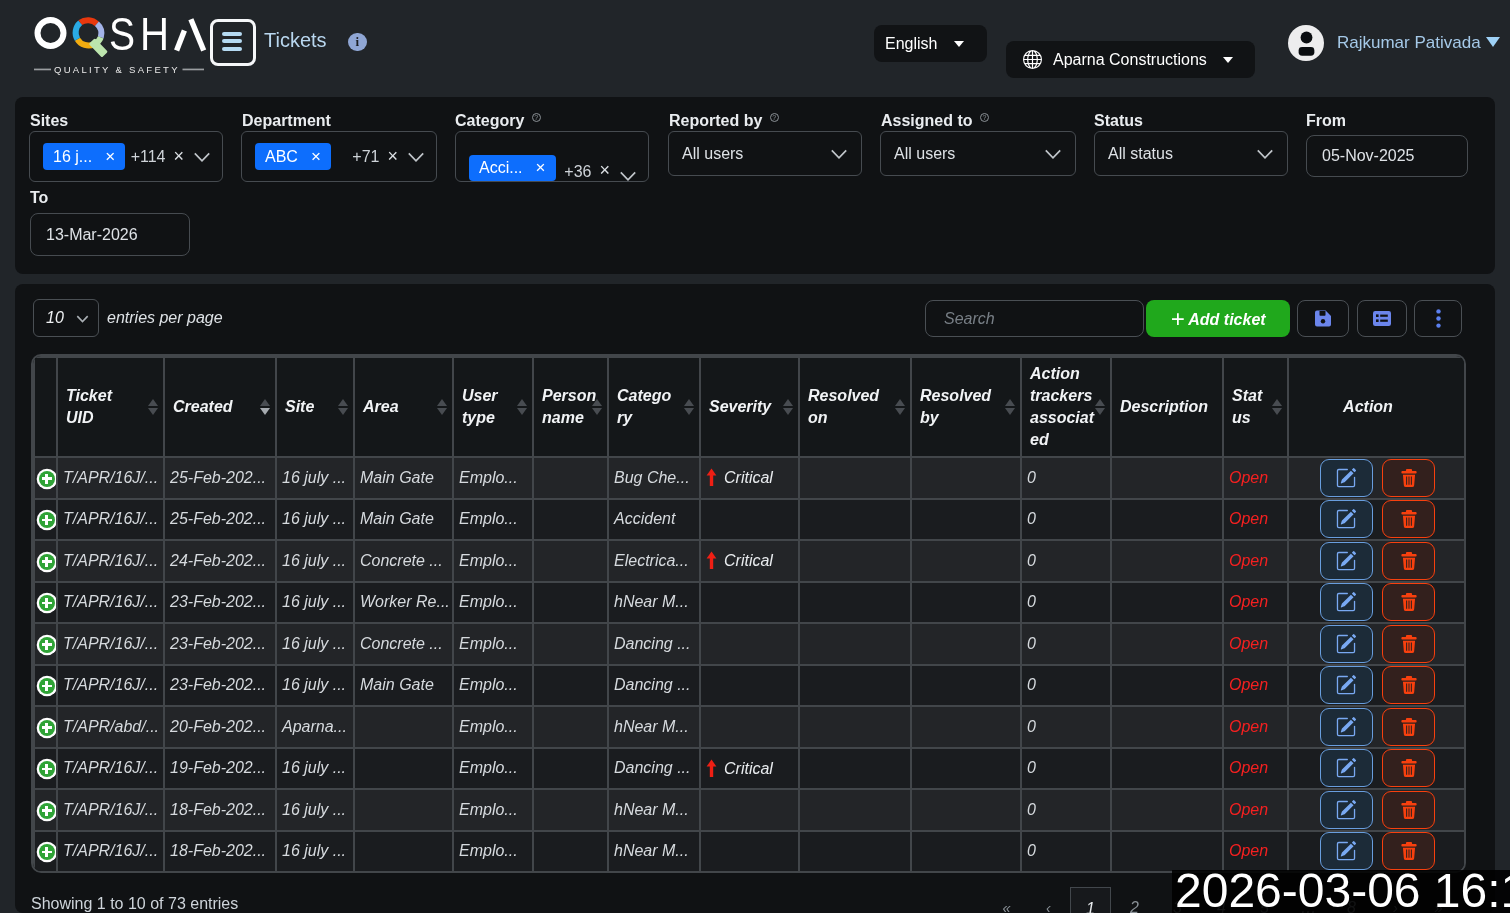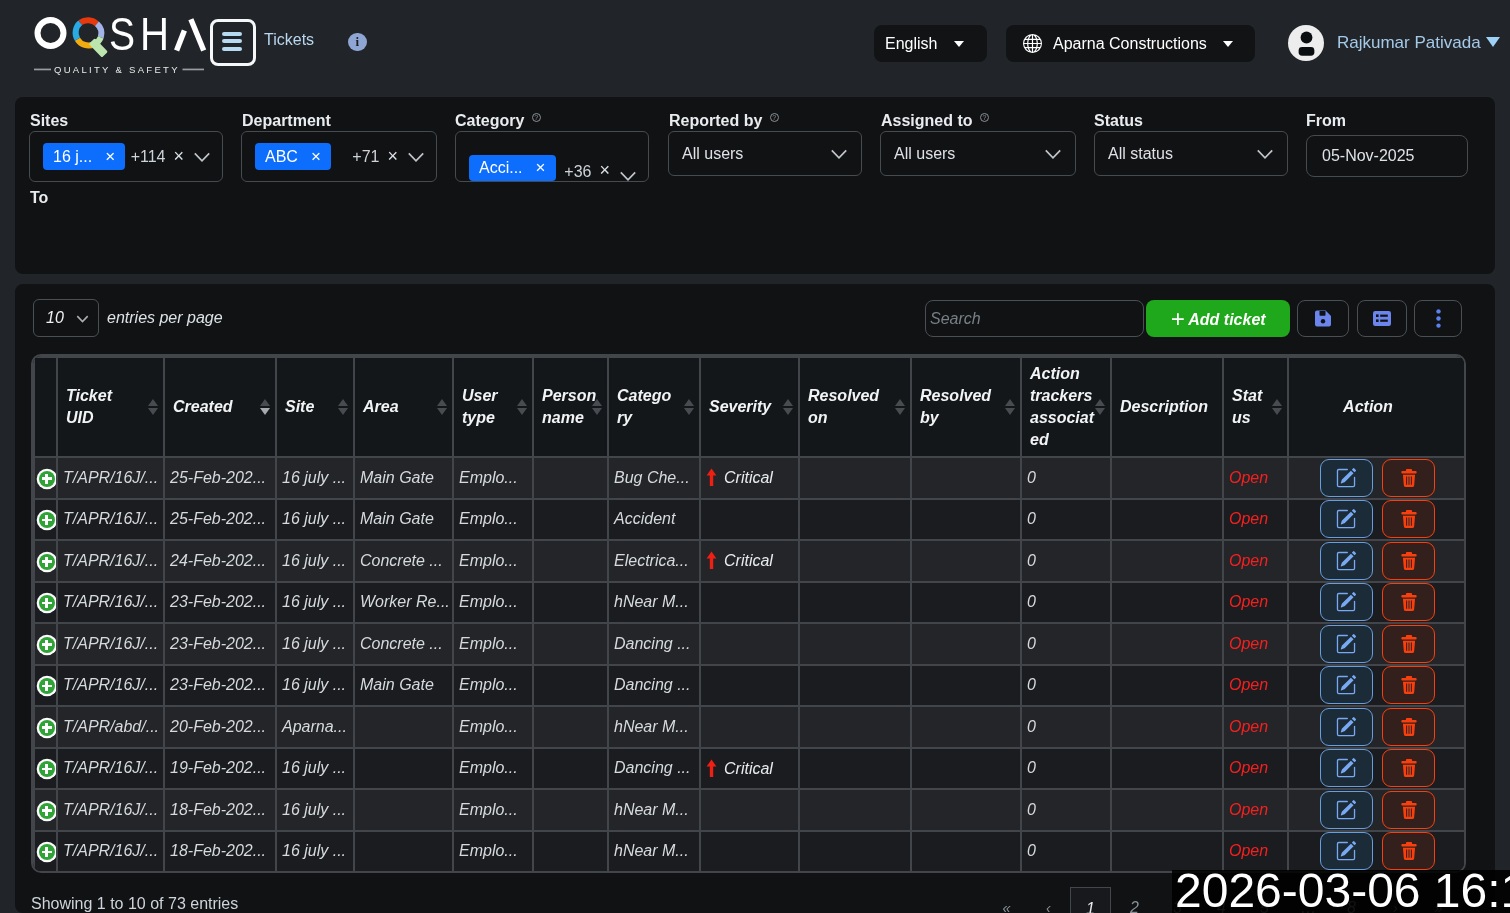--- a/index.html
+++ b/index.html
@@ -1,21 +1,21 @@
 <!DOCTYPE html>
 <html><head>
 <meta charset="utf-8">
 <style>
   * { margin:0; padding:0; box-sizing:border-box; }
   html,body { width:1510px; height:913px; overflow:hidden; background:#212529;
     font-family:"Liberation Sans", sans-serif; }
   .abs { position:absolute; }
   
   #header { position:absolute; left:0; top:0; width:1510px; height:88px; background:#212529; }
-  #tickets-title { position:absolute; left:264px; top:27.5px; font-size:16px; line-height:24px; font-weight:400; color:#b9d7ef; }
+  #tickets-title { position:absolute; left:264px; top:27.5px; font-size:20px; line-height:24px; font-weight:400; color:#b9d7ef; }
   .hamburger { position:absolute; left:209.5px; top:19px; width:46px; height:46.5px;
     border:3px solid #f5f7f9; border-radius:8px; }
   .hamburger i { position:absolute; left:9px; width:20px; height:4.2px; background:#b5daf2; border-radius:2.5px; }
   .info-badge { position:absolute; left:348px; top:32.5px; width:18.5px; height:18.5px; border-radius:50%;
     background:#8fa6d4; color:#1b1e22; font-size:13px; font-weight:700; text-align:center; line-height:18.5px; font-family:'Liberation Serif',serif; }
   .alt-logo { position:absolute; left:522px; top:20px; width:216px; height:49px; overflow:hidden;
     color:#c9cdd1; font-size:19px; line-height:29px; }
   .hdr-btn { position:absolute; top:25px; height:37px; background:#111315; border-radius:8px;
     color:#fff; font-size:16px; display:flex; align-items:center; }
   .caret-dn { display:inline-block; width:0; height:0; border-left:5.5px solid transparent;
@@ -42,21 +42,21 @@
   .chev { margin-left:9px; margin-right:11px; }
   .selbox { position:absolute; height:45px; border:1px solid #464b50; border-radius:6px;
     display:flex; align-items:center; color:#dee2e6; font-size:16px; padding-left:13px; }
   .datebox { position:absolute; height:42px; border:1px solid #464b50; border-radius:8px;
     display:flex; align-items:center; color:#dee2e6; font-size:16px; padding-left:15px; }
   
   .entries-sel { position:absolute; left:18px; top:15px; width:66px; height:38px; border:1px solid #4a4f54;
     border-radius:6px; color:#eef0f2; font-size:16px; line-height:36px; padding-left:12px; }
   .entries-lbl { position:absolute; left:92px; top:25px; color:#dee2e6; font-size:16px; }
   .search { position:absolute; left:910px; top:16px; width:219px; height:37px; border:1px solid #4a4f54;
-    border-radius:8px; color:#787f86; font-size:16px; line-height:35px; padding-left:4px; }
+    border-radius:8px; color:#787f86; font-size:16px; line-height:35px; padding-left:18px; }
   .addbtn { position:absolute; left:1131px; top:16px; width:144px; height:37px; background:#20a81c;
     border-radius:8px; color:#fff; font-size:16px; font-weight:700; text-align:center; line-height:37px; }
   .iconbtn { position:absolute; top:16px; height:37px; border:1px solid #4a4f54; border-radius:8px;
     display:flex; align-items:center; justify-content:center; }
   
   #tblwrap { position:absolute; left:16px; top:70px; width:1435px; height:519px;
     border-radius:10px; overflow:hidden; border:2px solid #42464a; }
   table { border-collapse:collapse; table-layout:fixed; width:1431px; }
   th, td { border:2px solid #42464a; overflow:hidden; white-space:nowrap; }
   th { background:#141719; color:#f1f3f5; font-size:16px; font-weight:700; text-align:left;
@@ -117,21 +117,21 @@
     <i style="top:9.5px;"></i>
       <i style="top:17px;"></i>
       <i style="top:24.5px;"></i>
   </div>
   <div id="tickets-title">Tickets</div>
   <div class="info-badge">i</div>
   <div class="hdr-btn" style="left:874px; width:113px;">
     <span style="margin-left:11px;">English</span>
     <span class="caret-dn" style="margin-left:17px;"></span>
   </div>
-  <div class="hdr-btn" style="left:1006px; width:249px;">
+  <div class="hdr-btn" style="left:1006px; width:249px;margin-top:16px;">
     <svg style="margin-left:17px;" width="19" height="19" viewBox="0 0 16 16" fill="#fff">
       <path d="M0 8a8 8 0 1 1 16 0A8 8 0 0 1 0 8zm7.5-6.923c-.67.204-1.335.82-1.887 1.855A7.97 7.97 0 0 0 5.145 4H7.5V1.077zM4.09 4a9.267 9.267 0 0 1 .64-1.539 6.7 6.7 0 0 1 .597-.933A7.025 7.025 0 0 0 2.255 4H4.09zm-.582 3.5c.03-.877.138-1.718.312-2.5H1.674a6.958 6.958 0 0 0-.656 2.5h2.49zM4.847 5a12.5 12.5 0 0 0-.338 2.5H7.5V5H4.847zM8.5 5v2.5h2.99a12.495 12.495 0 0 0-.337-2.5H8.5zM4.51 8.5a12.5 12.5 0 0 0 .337 2.5H7.5V8.5H4.51zm3.99 0V11h2.653c.187-.765.306-1.608.338-2.5H8.5zM5.145 12c.138.386.295.744.468 1.068.552 1.035 1.218 1.65 1.887 1.855V12H5.145zm.182 2.472a6.696 6.696 0 0 1-.597-.933A9.268 9.268 0 0 1 4.09 12H2.255a7.024 7.024 0 0 0 3.072 2.472zM3.82 11a13.652 13.652 0 0 1-.312-2.5h-2.49c.062.89.291 1.733.656 2.5H3.82zm6.853 3.472A7.024 7.024 0 0 0 13.745 12H11.91a9.27 9.27 0 0 1-.64 1.539 6.688 6.688 0 0 1-.597.933zM8.5 12v2.923c.67-.204 1.335-.82 1.887-1.855.173-.324.33-.682.468-1.068H8.5zm3.68-1h2.146c.365-.767.594-1.61.656-2.5h-2.49a13.65 13.65 0 0 1-.312 2.5zm2.802-3.5a6.959 6.959 0 0 0-.656-2.5H12.18c.174.782.282 1.623.312 2.5h2.49zM11.27 2.461c.247.464.462.98.64 1.539h1.835a7.024 7.024 0 0 0-3.072-2.472c.218.284.418.598.597.933zM10.855 4a7.966 7.966 0 0 0-.468-1.068C9.835 1.897 9.17 1.282 8.5 1.077V4h2.355z"></path>
     </svg>
     <span style="margin-left:11px;">Aparna Constructions</span>
     <span class="caret-dn" style="margin-left:16px;"></span>
   </div>
   <div class="avatar">
     <svg width="37" height="37" viewBox="0 0 16 16" fill="#0b0e11">
       <circle cx="8" cy="5.4" r="2.55"></circle>
       <rect x="4.6" y="9.5" width="6.8" height="3.8" rx="1.5"></rect>
@@ -182,20 +182,21 @@
   </div>
   <div class="flabel" style="left:1079px; top:15px;">Status</div>
   <div class="selbox" style="left:1079px; top:34px; width:194px;">All status
     <svg width="18" height="10" viewBox="0 0 18 10" style="position:absolute; right:13px;">
         <path d="M1.8 1.4 L9 8.8 L16.2 1.4" fill="none" stroke="#c0c5ca" stroke-width="1.7"></path>
       </svg>
   </div>
   <div class="flabel" style="left:1291px; top:15px;">From</div>
   <div class="datebox" style="left:1291px; top:38px; width:162px;">05-Nov-2025</div>
   <div class="flabel" style="left:15px; top:92px;">To</div>
+  <div class="datebox" style="left:15px; top:116px; width:160px; height:43px;">13-Mar-2026</div>
 </div>
 <div class="card" id="tablecard">
   <div class="entries-sel">10
     <svg width="13" height="8" viewBox="0 0 15 9" style="position:absolute; right:9px; top:15px;">
         <path d="M1.5 1.2 L7.5 7.4 L13.5 1.2" fill="none" stroke="#aab0b5" stroke-width="1.8"></path>
       </svg>
   </div>
   <div class="entries-lbl">entries per page</div>
   <div class="search">Search</div>
   <div class="addbtn"><span style="font-weight:400; font-size:24px; vertical-align:-2px;">+</span> Add ticket</div>

